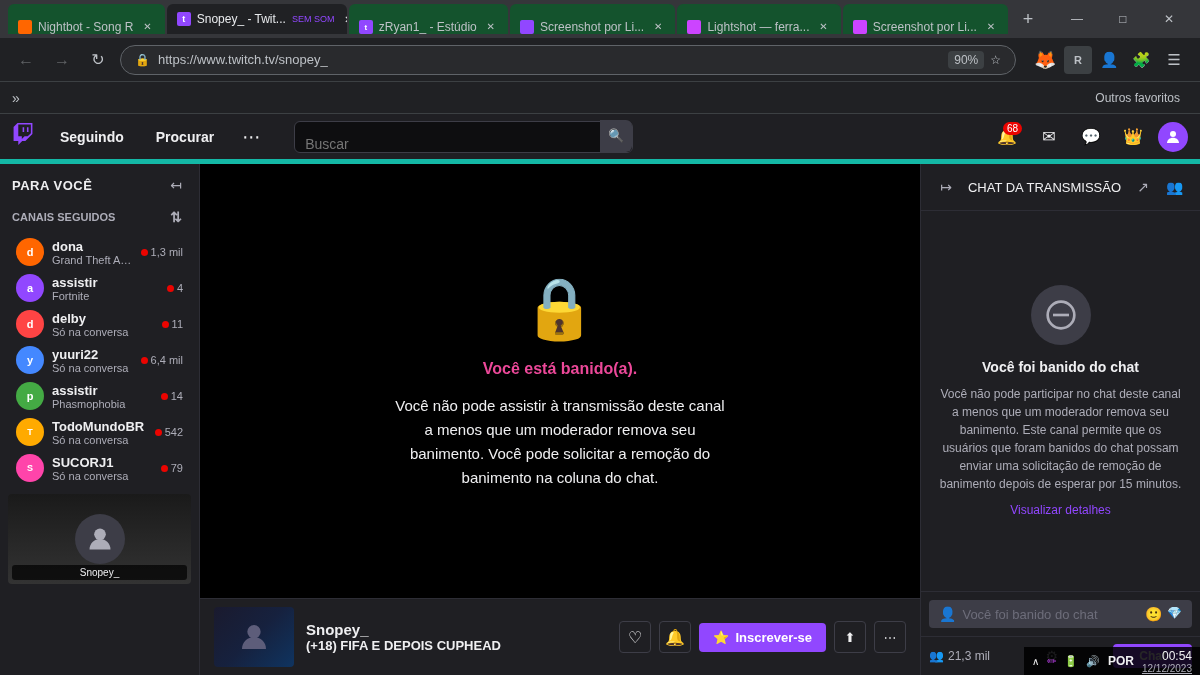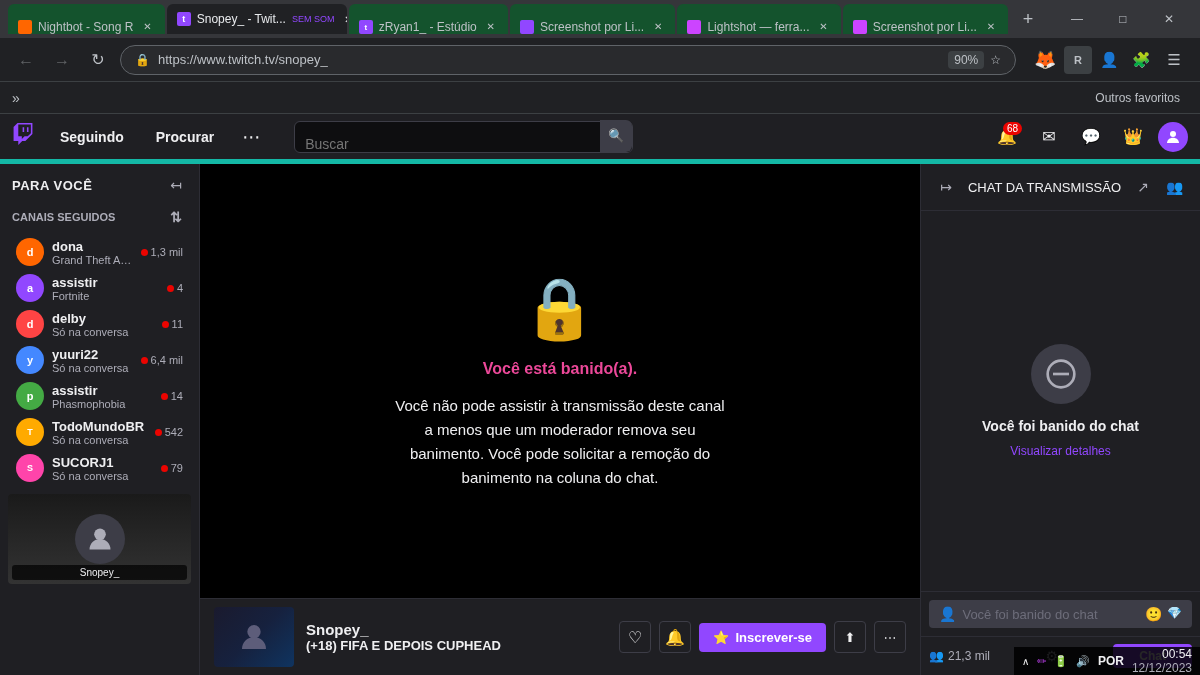--- a/index.html
+++ b/index.html
@@ -381,20 +381,21 @@
 
       <div class="chat-body">
         <div class="banned-icon-circle">
           <svg width="32" height="32" viewBox="0 0 24 24" fill="#adadb8">
               <circle cx="12" cy="12" r="10" fill="none" stroke="#adadb8" stroke-width="2"></circle>
               <path d="M12 6c3.3 0 6 2.7 6 6s-2.7 6-6 6-6-2.7-6-6 2.7-6 6-6z" fill="#3d3d47"></path>
               <line x1="6" y1="12" x2="18" y2="12" stroke="#adadb8" stroke-width="2"></line>
             </svg>
         </div>
         <div class="banned-title">Você foi banido do chat</div>
+        <div class="banned-desc">Você não pode participar no chat deste canal a menos que um moderador remova seu banimento. Este canal permite que os usuários que foram banidos do chat possam enviar uma solicitação de remoção de banimento depois de esperar por 15 minutos.</div>
         <div class="banned-link">Visualizar detalhes</div>
       </div>
 
       <div class="chat-input-area">
         <div class="chat-input-box">
           <span style="font-size:14px; color:#adadb8;">👤</span>
           <span class="chat-placeholder-text">Você foi banido do chat</span>
           <div class="chat-input-icons">
             <span style="cursor:pointer;">🙂</span>
             <span style="cursor:pointer; font-size:12px;">💎</span>
@@ -416,15 +417,15 @@
 </div>
 
 <div class="taskbar-overlay">
   <span style="font-size:10px;">∧</span>
   <span style="color:#cc44ff; font-size:11px;">✏</span>
   <span style="font-size:11px;">🔋</span>
   <span style="font-size:11px;">🔊</span>
   <span style="font-weight:700; font-size:12px;">POR</span>
   <div style="display:flex; flex-direction:column; align-items:flex-end;">
     <span class="taskbar-time">00:54</span>
-    <span style="font-size:12px; color:#adadb8;">12/12/2023</span>
+    <span style="font-size:10px; color:#adadb8;text-decoration:underline;">12/12/2023</span>
   </div>
 </div>
 
 </body></html>

